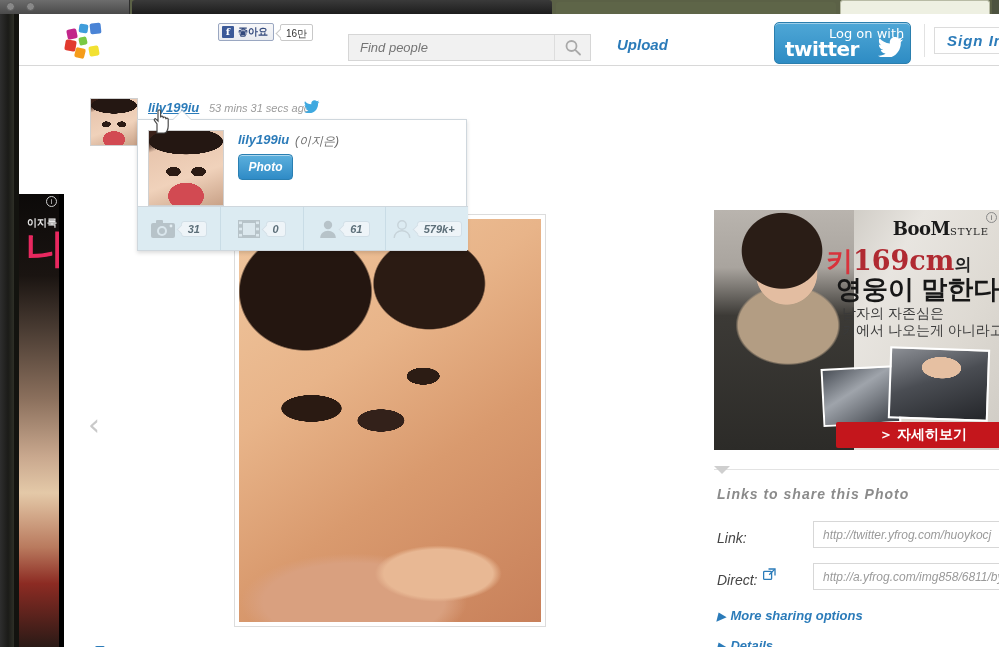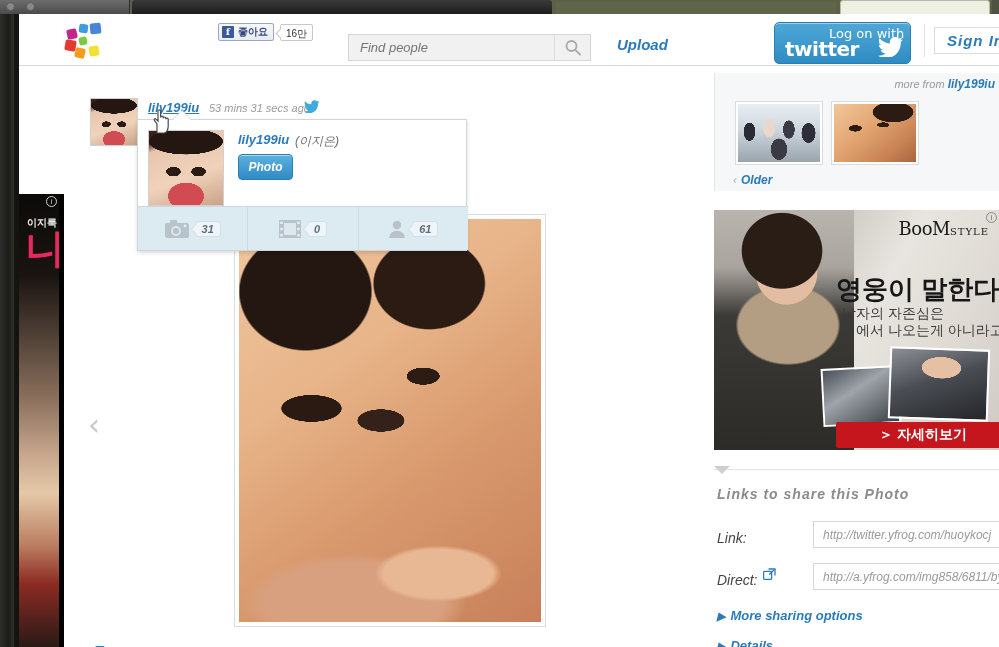--- a/index.html
+++ b/index.html
@@ -343,21 +343,21 @@
     background:
       radial-gradient(ellipse 34% 20% at 52% 17%, #2a1d16 0 78%, transparent 80%),
       radial-gradient(ellipse 26% 17% at 55% 26%, #e3bda1 0 78%, transparent 80%),
       radial-gradient(ellipse 46% 22% at 56% 48%, #b39d83 0 72%, transparent 76%),
       linear-gradient(180deg,#b9b4ae 0%, #a9a49e 24%, #3c3a36 44%, #2c2b28 100%);
   }
   .ad-banner .boom {
     position:absolute; right:10px; top:8px; text-align:right;
     font-family:"DejaVu Serif", serif; color:#1a1a1a;
   }
-  .ad-banner .boom .b1 { font-size:18px; font-weight:normal; letter-spacing:-.5px; }
+  .ad-banner .boom .b1 { font-size:18px; font-weight:bold; letter-spacing:-.5px; }
   .ad-banner .boom .b2 { font-size:10px; letter-spacing:1px; }
   .ad-banner .l1 {
     position:absolute; left:112px; top:33px; font-size:27px; font-weight:bold;
     color:#b02a32; font-family:"DejaVu Serif", serif; white-space:nowrap;
   }
   .ad-banner .l1 .k { color:#d8333c; }
   .ad-banner .l1 .suf { color:#222; font-size:17px; }
   .ad-banner .l2 {
     position:absolute; left:122px; top:62px; font-size:26px; font-weight:bold;
     color:#171717; white-space:nowrap;
@@ -534,20 +534,27 @@
             </svg>
             <span class="sval">0</span>
           </div>
           <div class="stat">
             <svg class="sicon" width="18" height="18" viewBox="0 0 18 18">
               <circle cx="9" cy="5" r="4.2" fill="#9aa3a9"></circle>
               <path d="M1.2 18c0-4.3 3.5-7.2 7.8-7.2s7.8 2.9 7.8 7.2z" fill="#9aa3a9"></path>
             </svg>
             <span class="sval">61</span>
           </div>
+          <div class="stat">
+            <svg class="sicon" width="18" height="18" viewBox="0 0 18 18">
+              <circle cx="9" cy="5" r="4.2" fill="none" stroke="#b6c0c6" stroke-width="1.4"></circle>
+              <path d="M1.2 18c0-4.3 3.5-7.2 7.8-7.2s7.8 2.9 7.8 7.2" fill="none" stroke="#b6c0c6" stroke-width="1.4"></path>
+            </svg>
+            <span class="sval">579k+</span>
+          </div>
         </div>
       </div>
 
       <svg class="cursor-hand" viewBox="0 0 22 26">
         <path d="M7 25V16l-2.6-3.6c-.7-1 .7-2.2 1.6-1.3L8 13V3.2c0-.8.6-1.4 1.3-1.4s1.3.6 1.3 1.4v6.2c0-.7.6-1.3 1.3-1.3s1.3.6 1.3 1.3v.9c0-.7.6-1.3 1.3-1.3s1.3.6 1.3 1.3v1c0-.7.5-1.2 1.2-1.2s1.2.5 1.2 1.2V18c0 3.4-1.6 7-4 7z" fill="#ffffff" stroke="#4a4a4a" stroke-width="1.2"></path>
       </svg>
 
       <div class="photo-frame">
         <div class="pic"></div>
       </div>
@@ -560,40 +567,28 @@
           <rect x="0.6" y="0.6" width="8.5" height="10" rx="1" fill="#ffffff" stroke="#2b7bb9" stroke-width="1.2"></rect>
           <rect x="2.6" y="2.4" width="4.5" height="6.4" fill="#2b7bb9"></rect>
         </svg>
         <span class="lbl">Tag This Photo</span>
       </div>
 
     </div>
 
     <div class="right-col">
 
-      <div class="morefrom-box">
-        <div class="morefrom-label">
-          <span>more from</span>
-          <b>lily199iu</b>
-        </div>
-        <div class="thumb" id="t1">
-          <div class="im im-group"></div>
-        </div>
-        <div class="thumb" id="t2">
-          <div class="im im-pair"></div>
-        </div>
-        <div class="older-link">
-          <span class="chev">‹</span><span>Older</span>
-        </div>
-      </div>
 
       <div class="ad-banner">
         <div class="man"></div>
         <div class="boom">
           <span class="b1">BooM</span><span class="b2">STYLE</span>
+        </div>
+        <div class="l1">
+          <span class="k">키</span><span>169cm</span><span class="suf">의</span>
         </div>
         <div class="l2">영웅이 말한다.</div>
         <div class="l3">
           <div>남자의 자존심은</div>
           <div>키에서 나오는게 아니라고..</div>
         </div>
         <div class="ph1"></div>
         <div class="ph2"></div>
         <div class="cta">＞ 자세히보기</div>
         <div class="adinfo">i</div>

